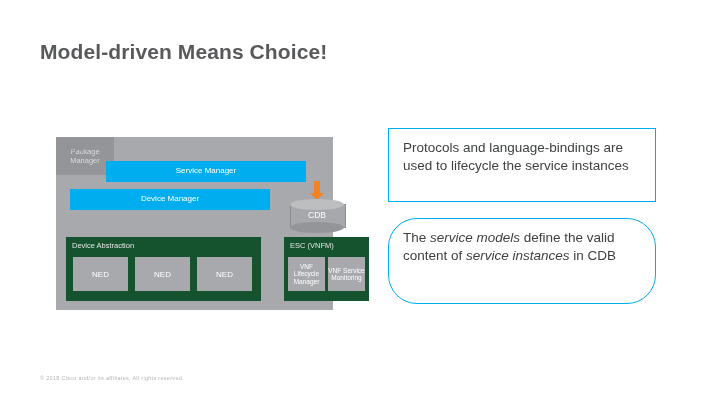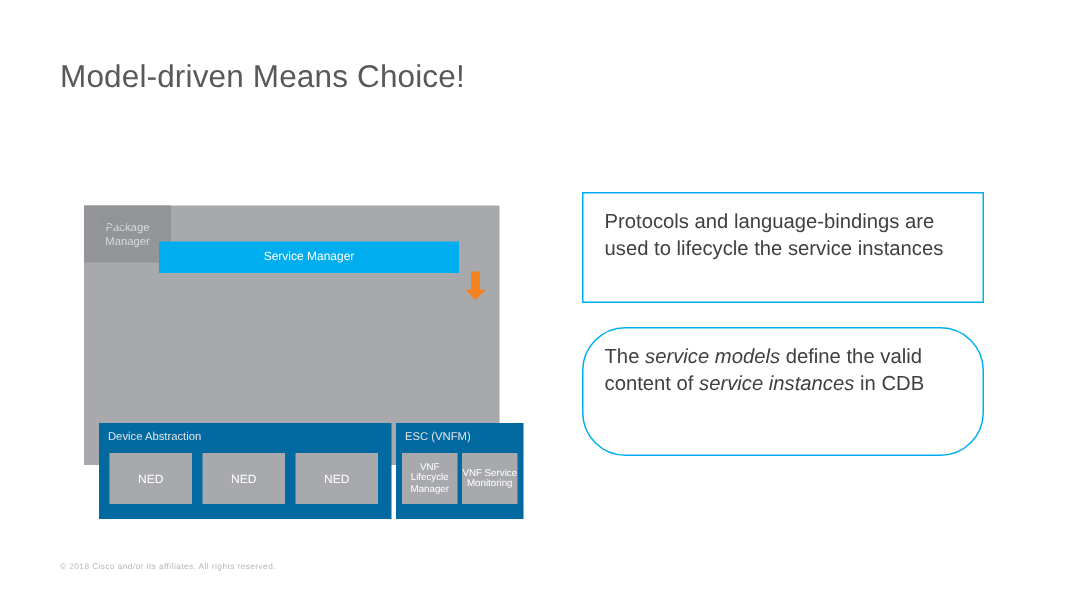--- a/index.html
+++ b/index.html
@@ -18,21 +18,21 @@
     width: 720px;
     height: 405px;
     background: #ffffff;
   }
   .slide-title {
     position: absolute;
     left: 40px;
     top: 40px;
     font-size: 21px;
     color: #58595b;
-    font-weight: normal;
+    font-weight: bold;
     letter-spacing: 0.1px;
     white-space: nowrap;
   }
 
   
   .nso-diagram {
     position: absolute;
     left: 56px;
     top: 137px;
     width: 277px;
@@ -140,31 +140,30 @@
     content: "";
     position: absolute;
     left: -4px;
     top: 12px;
     border-left: 7px solid transparent;
     border-right: 7px solid transparent;
     border-top: 7px solid #f58220;
   }
   .gray-panel {
     position: absolute;
-    background: #0369a1;
-    margin-top: 45px;
+    background: #14532d;
   }
   .dev-abs-panel {
     left: 10px;
     top: 100px;
     width: 195px;
     height: 64px;
   }
   .esc-panel {
-    left: 208px;
+    left: 228px;
     top: 100px;
     width: 85px;
     height: 64px;
   }
   .panel-title {
     position: absolute;
     left: 6px;
     top: 4px;
     font-size: 7.5px;
     color: #e4e5e6;
@@ -243,24 +242,31 @@
 <body>
 
 <div class="slide">
 
   <div class="slide-title">Model-driven Means Choice!</div>
 
   <div class="nso-diagram">
     <div class="nso-label">NSO</div>
 
     <div class="blue-bar svc-mgr">Service Manager</div>
+    <div class="blue-bar dev-mgr">Device Manager</div>
     <div class="pkg-mgr">Package Manager</div>
 
     <div class="cdb-arrow"></div>
 
+    <div class="cdb-cylinder">
+      <div class="cdb-body"></div>
+      <div class="cdb-bottom"></div>
+      <div class="cdb-top"></div>
+      <div class="cdb-text">CDB</div>
+    </div>
 
     <div class="gray-panel dev-abs-panel">
       <div class="panel-title">Device Abstraction</div>
       <div class="ned-box ned1">NED</div>
       <div class="ned-box ned2">NED</div>
       <div class="ned-box ned3">NED</div>
     </div>
 
     <div class="gray-panel esc-panel">
       <div class="panel-title">ESC (VNFM)</div>

